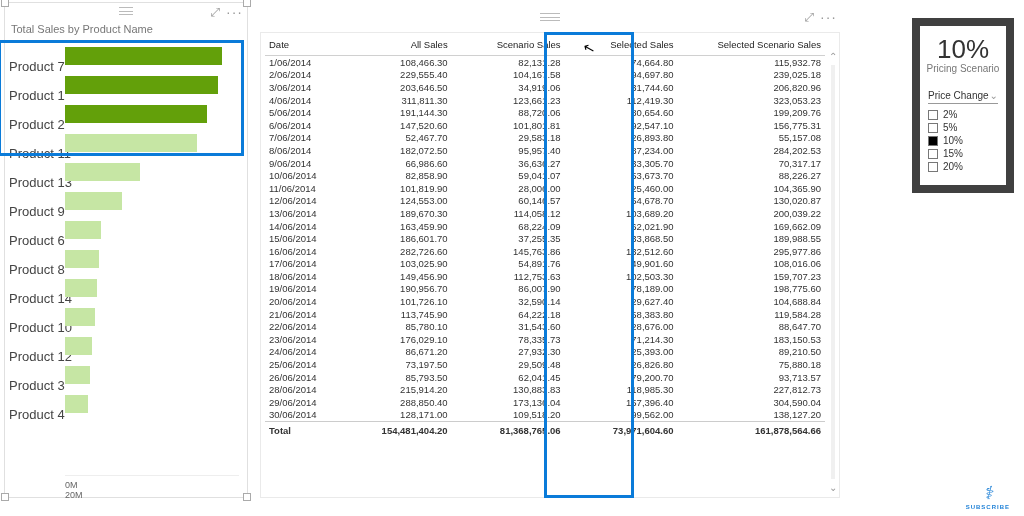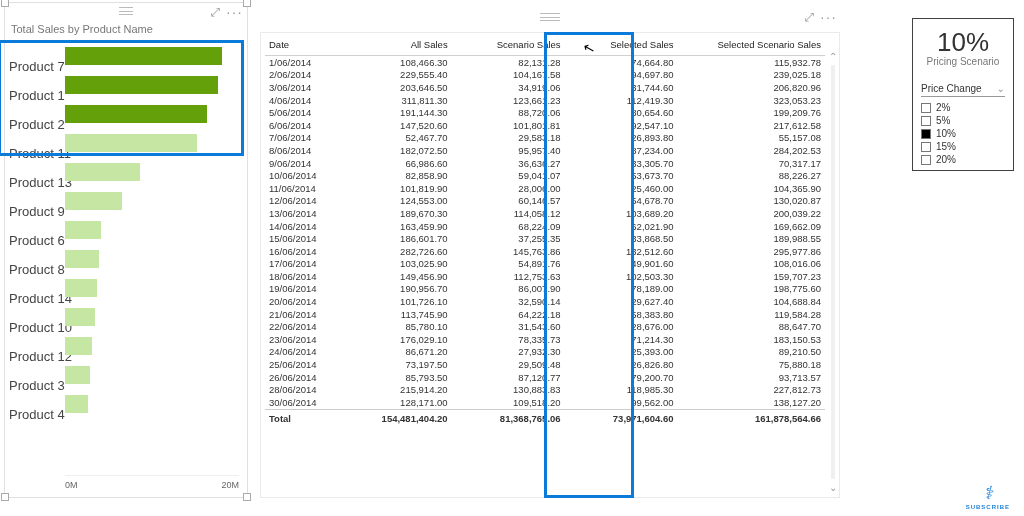--- a/index.html
+++ b/index.html
@@ -94,20 +94,21 @@
     bottom: 6px;
     left: 60px;
     right: 8px;
     height: 16px;
     display: flex;
     justify-content: space-between;
     font-size: 9px;
     color: #666;
     border-top: 1px solid #eee;
     padding-top: 4px;
+    flex-direction: column;
   }
   .blue-box-1 {
     position: absolute;
     left: -2px;
     top: 40px;
     width: 246px;
     height: 116px;
     border: 3px solid #0a7bd9;
     pointer-events: none;
   }
@@ -215,21 +216,22 @@
     width: 20px;
   }
   .table-drag .drag-handle { position: static; transform:none; width:20px;}
 
   
   .right-visuals {
     position: absolute;
     right: 10px;
     top: 18px;
     width: 102px;
-    border: 1px solid #404040;
+    border: 8px solid #404040;
+    padding-bottom: 8px;
   }
   .card {
     text-align: center;
     padding: 8px 2px 12px 2px;
   }
   .card-value {
     font-size: 26px;
     color: #333;
     font-weight: 400;
   }
@@ -458,21 +460,21 @@
             <td class="num">191,144.30</td>
             <td class="num">88,720.06</td>
             <td class="num">80,654.60</td>
             <td class="num">199,209.76</td>
           </tr>
           <tr>
             <td>6/06/2014</td>
             <td class="num">147,520.60</td>
             <td class="num">101,801.81</td>
             <td class="num">92,547.10</td>
-            <td class="num">217,612.58</td>
+            <td class="num">156,775.31</td>
           </tr>
           <tr>
             <td>7/06/2014</td>
             <td class="num">52,467.70</td>
             <td class="num">29,583.18</td>
             <td class="num">26,893.80</td>
             <td class="num">55,157.08</td>
           </tr>
           <tr>
             <td>8/06/2014</td>
@@ -596,30 +598,37 @@
           <tr>
             <td>25/06/2014</td>
             <td class="num">73,197.50</td>
             <td class="num">29,509.48</td>
             <td class="num">26,826.80</td>
             <td class="num">75,880.18</td>
           </tr>
           <tr>
             <td>26/06/2014</td>
             <td class="num">85,793.50</td>
-            <td class="num">87,120.77</td>
+            <td class="num">62,041.45</td>
             <td class="num">79,200.70</td>
             <td class="num">93,713.57</td>
           </tr>
           <tr>
             <td>28/06/2014</td>
             <td class="num">215,914.20</td>
             <td class="num">130,883.83</td>
             <td class="num">118,985.30</td>
             <td class="num">227,812.73</td>
+          </tr>
+          <tr>
+            <td>29/06/2014</td>
+            <td class="num">288,850.40</td>
+            <td class="num">173,136.04</td>
+            <td class="num">157,396.40</td>
+            <td class="num">304,590.04</td>
           </tr>
           <tr>
             <td>30/06/2014</td>
             <td class="num">128,171.00</td>
             <td class="num">109,518.20</td>
             <td class="num">99,562.00</td>
             <td class="num">138,127.20</td>
           </tr>
           <tr class="total">
             <td>Total</td>

